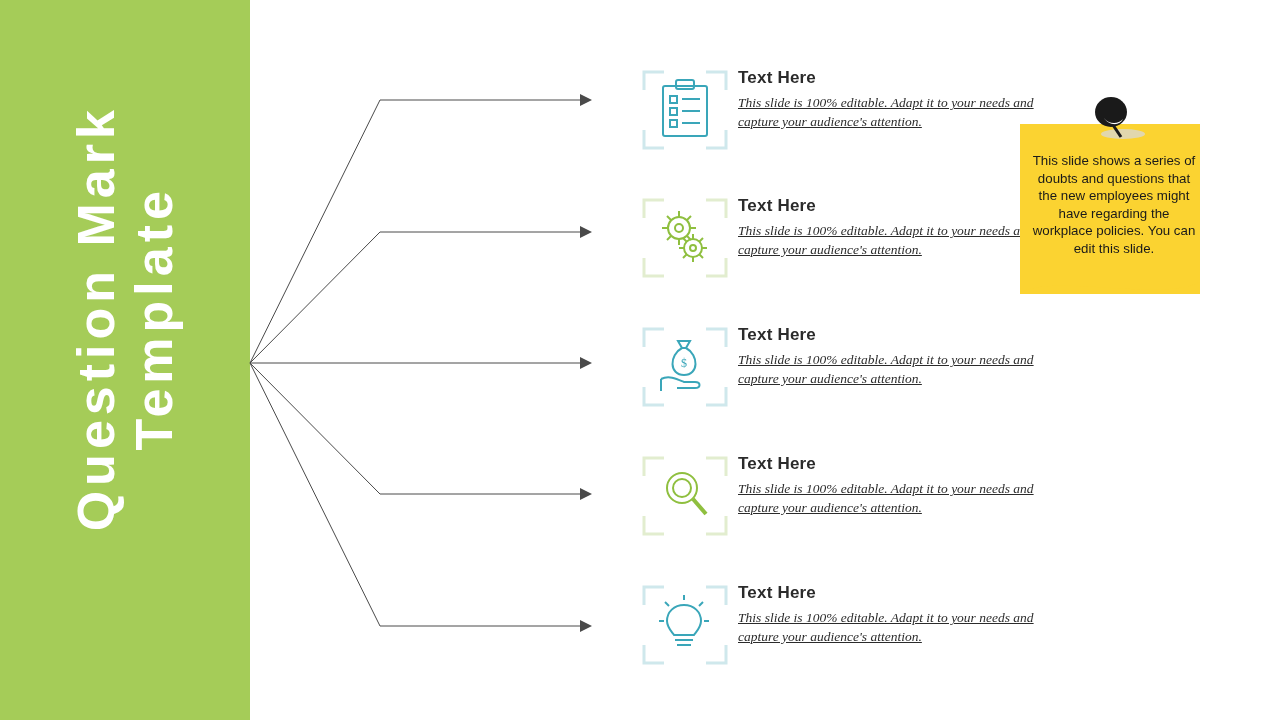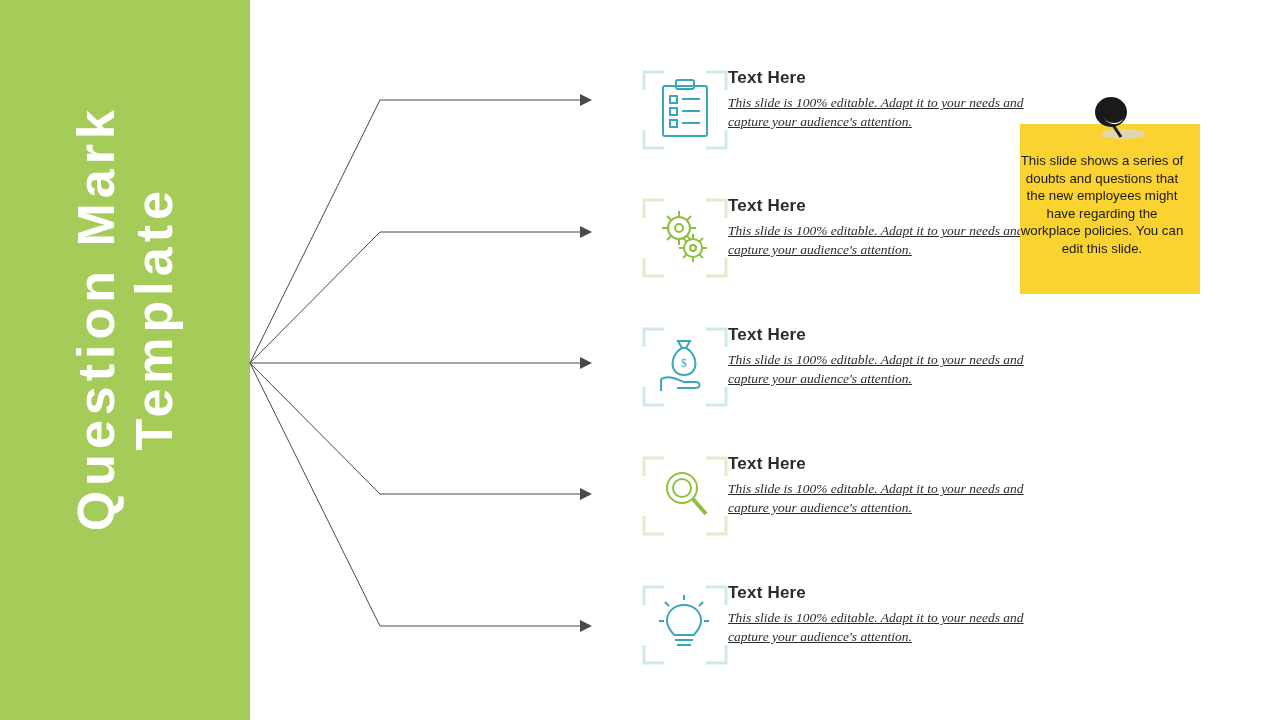--- a/index.html
+++ b/index.html
@@ -54,21 +54,21 @@
   }
   .icon-box {
     position: absolute;
     left: 0; top: 0;
     width: 90px; height: 84px;
   }
   .bracket-svg { position: absolute; left: 0; top: 0; }
   .icon-svg { position: absolute; left: 17px; top: 10px; }
   .row-text {
     position: absolute;
-    left: 88px;
+    left: 98px;
     top: 0;
     width: 440px;
   }
   .row-title {
     font-family: "Liberation Sans", sans-serif;
     font-weight: bold;
     font-size: 17px;
     color: #2b2b2b;
     margin: 0 0 6px 0;
     letter-spacing: 0.2px;
@@ -90,21 +90,21 @@
     width: 180px; height: 170px;
     background: #fbd331;
     z-index: 5;
   }
   .sticky-shape {
     position: absolute;
     left: 0; top: 0;
   }
   .sticky-text {
     position: absolute;
-    left: 0; top: 28px;
+    left: 12px; top: 28px;
     width: 164px;
     text-align: center;
     font-family: "Liberation Sans", sans-serif;
     font-size: 13.3px;
     color: #1a1a1a;
     line-height: 1.32;
   }
   .pin {
     position: absolute;
     left: 1087px; top: 96px;

